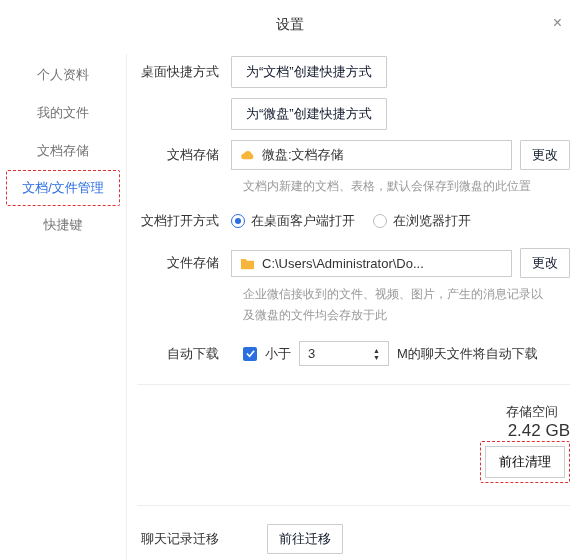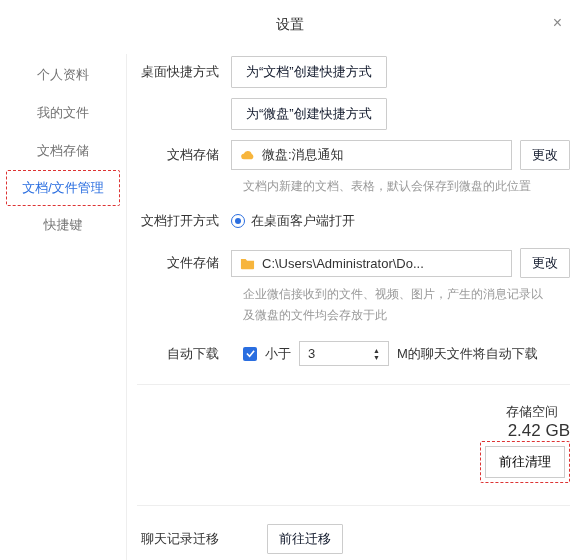--- a/index.html
+++ b/index.html
@@ -222,33 +222,37 @@
 
     <div class="row" style="margin-top:8px;">
       <div class="row-label">文档存储</div>
       <div class="row-body">
         <div class="path-box">
           <span class="cloud-icon">
             <svg viewBox="0 0 16 16">
                 <path fill="#f7b53c" d="M12.5 6.5A4.5 4.5 0 0 0 4 6a3 3 0 0 0 .5 6h8a3 3 0 0 0 0-5.5z"></path>
               </svg>
           </span>
-          <span class="path-text">微盘:消息通知</span>
+          <span class="path-text">微盘:文档存储</span>
         </div>
         <button class="btn small">更改</button>
       </div>
     </div>
     <div class="hint">文档内新建的文档、表格，默认会保存到微盘的此位置</div>
 
     <div class="row" style="margin-bottom:18px;">
       <div class="row-label">文档打开方式</div>
       <div class="row-body radio-group">
         <label class="radio checked">
           <span class="radio-dot"></span>
           <span>在桌面客户端打开</span>
+        </label>
+        <label class="radio">
+          <span class="radio-dot"></span>
+          <span>在浏览器打开</span>
         </label>
       </div>
     </div>
 
     <div class="row">
       <div class="row-label">文件存储</div>
       <div class="row-body">
         <div class="path-box">
           <span class="folder-icon">
             <svg viewBox="0 0 16 14">

